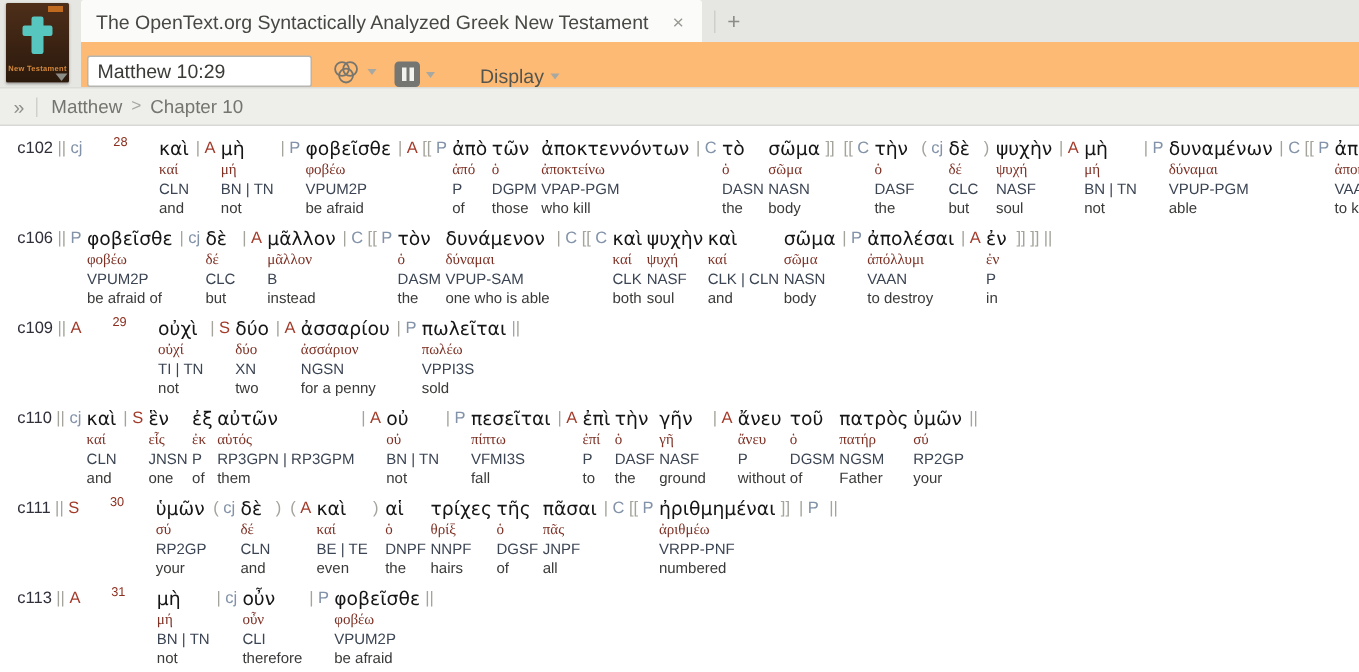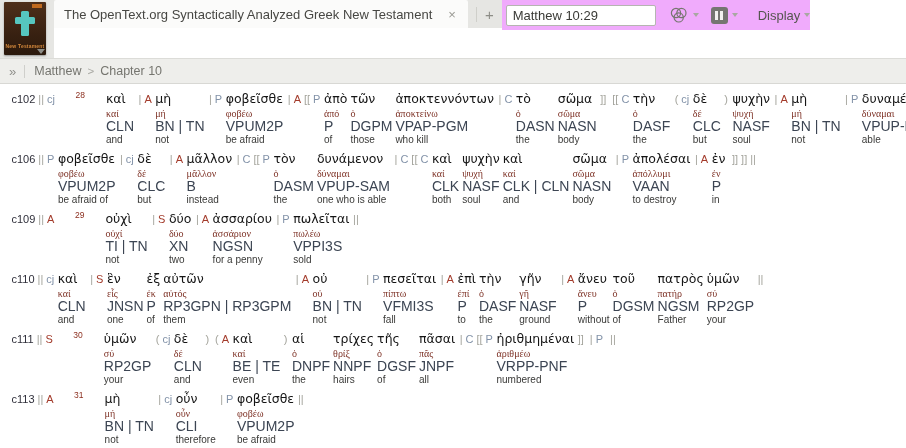--- a/index.html
+++ b/index.html
@@ -18,57 +18,57 @@
          background:linear-gradient(180deg,#4e2f1a 0%,#3a2212 55%,#2b190c 100%);
          border-radius:1px;box-shadow:0 1px 2px rgba(0,0,0,.35);overflow:hidden;cursor:pointer}
   .cover .strip{position:absolute;top:2px;right:4px;width:10px;height:4px;background:#c06a1f}
   .cross-v{position:absolute;left:17px;top:9px;width:8px;height:25px;background:#56c6bf;border-radius:1.5px}
   .cross-h{position:absolute;left:11px;top:15px;width:20px;height:7px;background:#56c6bf;border-radius:1.5px}
   .cover-label{position:absolute;left:0;right:0;bottom:6px;text-align:center;
                font-size:5px;line-height:6px;color:#d2873b;font-weight:bold;letter-spacing:.2px}
   .cover-caret{position:absolute;left:37px;top:49px;width:0;height:0;
                border-left:4px solid transparent;border-right:4px solid transparent;border-top:5px solid #8d8d87}
 
-  .right-chrome{flex:1;display:flex;min-width:0}
+  .right-chrome{flex:1;display:flex;flex-direction:column;min-width:0}
   .tabbar{height:28px;background:#e6e6e3;display:flex;align-items:flex-end}
   .tab{height:28px;background:#fbfbfa;display:flex;align-items:center;padding:0 12px 0 10px;
        border-radius:2px 2px 0 0;cursor:pointer}
   .tab-title{font-size:13px;color:#474743;white-space:nowrap}
   .tab-close{margin-left:16px;font-size:13px;color:#9a9a94;cursor:pointer;line-height:1}
   .tab-divider{width:1px;height:15px;background:#cfcfca;margin:0 6px 6px 8px}
   .newtab{font-size:15px;color:#8d8d87;padding:0 8px 6px 2px;cursor:pointer;line-height:1}
 
-  .toolbar{height:30px;background:#f0abfc;display:flex;align-items:center;padding-left:4px}
+  .toolbar{height:30px;background:#fdba74;display:flex;align-items:flex-end;padding-left:4px}
   .ref-input{width:150px;height:21px;border:1px solid #b5b5b1;border-radius:2px;background:#fff;
              font-family:inherit;font-size:13px;color:#3a3a36;padding:0 6px;outline:none}
   .tb-btn{display:flex;align-items:center;margin-left:12px;cursor:pointer}
   .caret{width:0;height:0;border-left:3.5px solid transparent;border-right:3.5px solid transparent;
          border-top:4px solid #a8a8a2;margin-left:4px}
   .venn-svg{display:block}
   .parallel-btn{width:17px;height:17px;background:#757571;border-radius:3px;display:flex;
                 align-items:center;justify-content:center;gap:2px}
   .parallel-btn i{display:block;width:3px;height:9px;background:#f2f2ef}
-  .display-label{font-size:13px;color:#55554f;margin-left:8px}
+  .display-label{font-size:13px;color:#55554f;margin-left:18px}
 
   
   .breadcrumb{height:26px;background:#eeeeeb;border-top:1px solid #dcdcd8;border-bottom:1px solid #d8d8d4;
               display:flex;align-items:center;padding-left:9px;font-size:12.5px;color:#75756f}
   .bc-expander{color:#8f8f8b;font-size:13px;cursor:pointer}
   .bc-vdiv{width:1px;height:13px;background:#cfcfcb;margin:0 9px 0 8px}
   .bc-item{color:#75756f;cursor:pointer}
   .bc-sep{color:#a8a8a2;margin:0 6px;font-size:11.5px}
 
   
   .content{padding:7px 0 0 10px;background:#fff;overflow:hidden;width:906px}
   .irow{white-space:nowrap;margin-bottom:5px;height:55px}
   .unit{display:inline-flex;align-items:flex-start;vertical-align:top;margin-right:3px}
   .wcol{display:inline-block;}
   .gr{font-family:"DejaVu Sans",sans-serif;font-size:12.5px;line-height:16px;color:var(--greek);cursor:pointer}
   .lem{font-family:Liberation Serif, serif;font-size:10px;line-height:13px;color:var(--lemma)}
-  .mor{font-size:14px;line-height:13px;color:var(--morph)}
+  .mor{font-size:10px;line-height:13px;color:var(--morph)}
   .gl{font-size:10px;line-height:13px;color:var(--gloss)}
   .mk{font-size:11px;line-height:16px;margin:0 2px 0 0;white-space:nowrap}
   .mk span{margin:0 1.5px}
   .mk sup{margin:0 19px;font-size:8.5px;line-height:0;vertical-align:super}
   .mk-post{margin:0 0 0 2px}
   .tk-id{color:var(--id)}
   .tk-p{color:var(--pipe)}
   .tk-b{color:var(--fnb)}
   .tk-r{color:var(--fnr)}
   .tk-v{color:var(--verse)}

